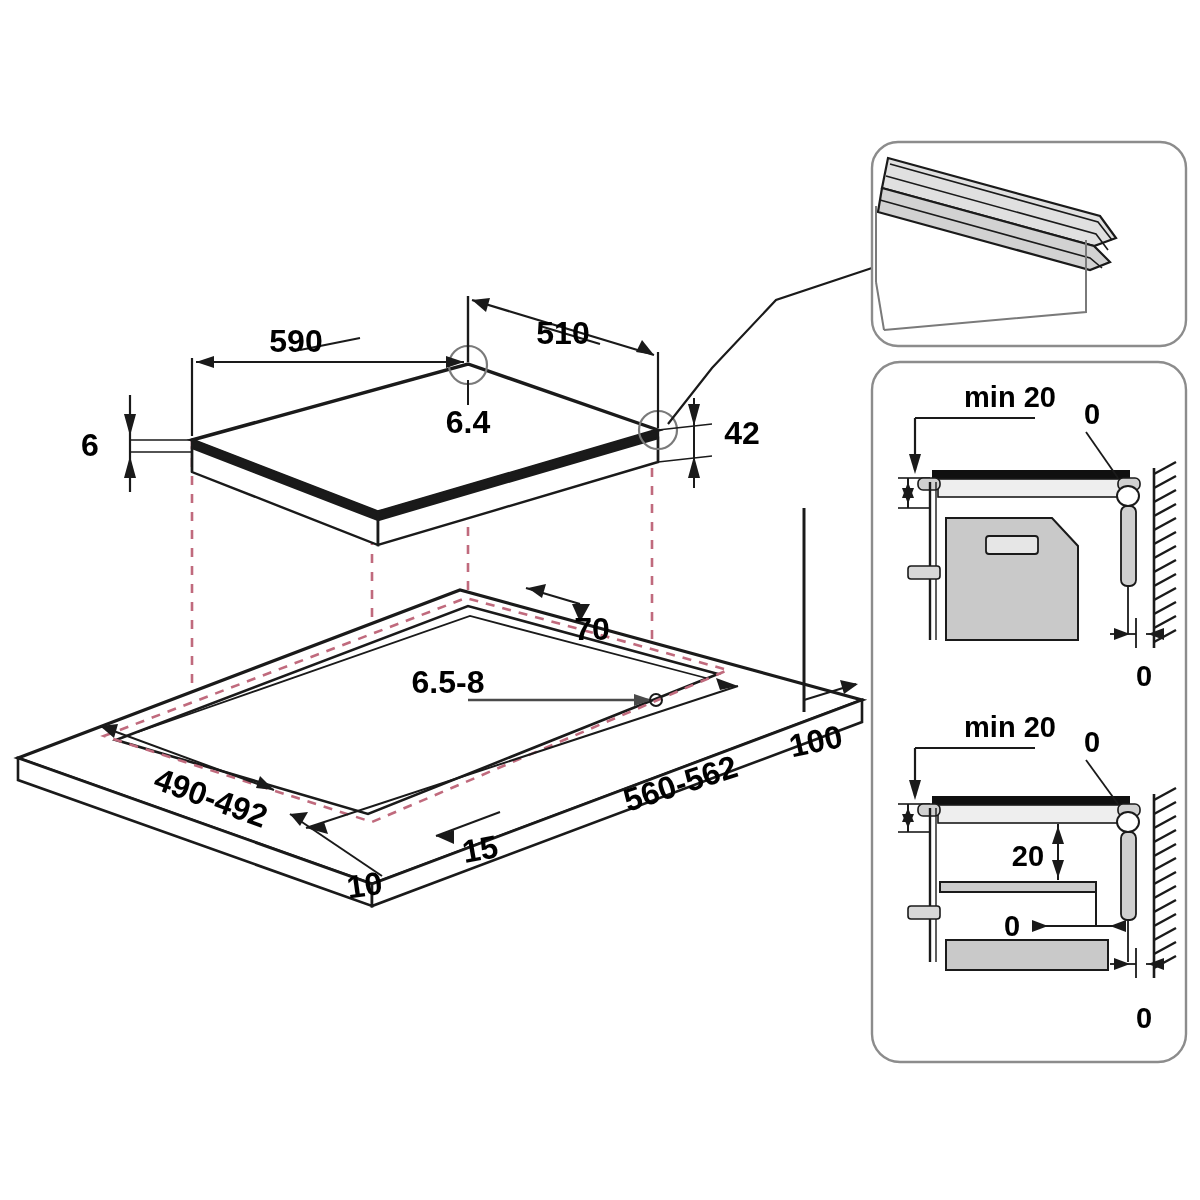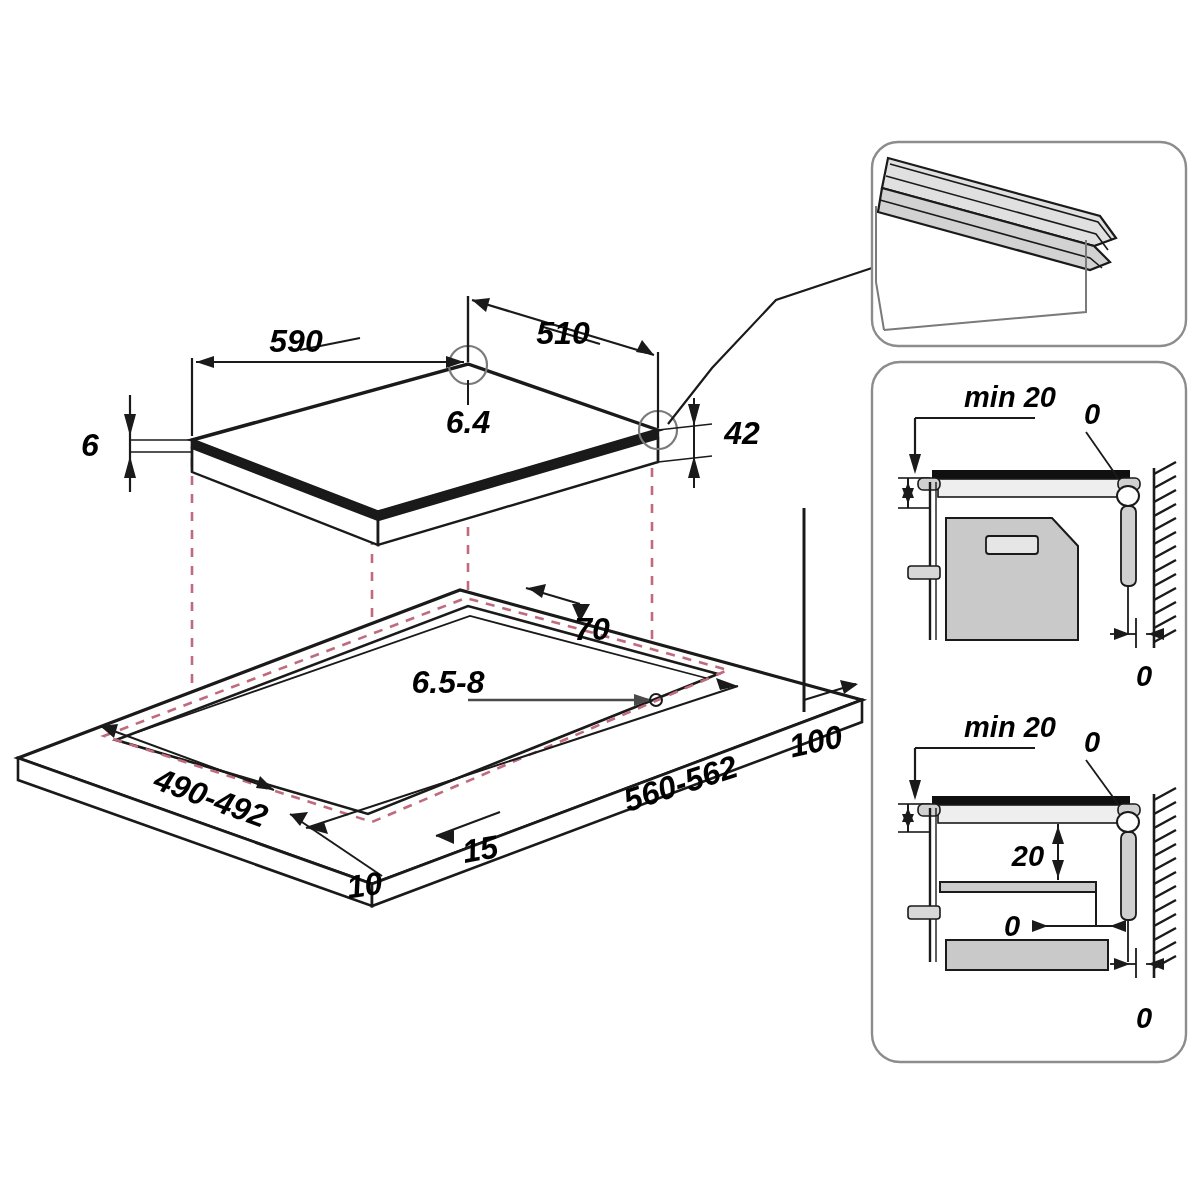--- a/index.html
+++ b/index.html
@@ -2,21 +2,21 @@
 <html><head>
 <meta charset="utf-8">
 <title>Cooktop Installation Diagram</title>
 <style>
   html,body{margin:0;padding:0;background:#ffffff;}
   body{
     width:1200px;height:1200px;overflow:hidden;
     font-family:"Liberation Sans", sans-serif;
     position:relative;
   }
-  #stage{position:absolute;left:0;top:0;width:1200px;height:880px;font-style:italic;}
+  #stage{position:absolute;left:0;top:0;width:1200px;height:880px;}
   svg{display:block;}
   .dimtext{
     font-family:"Liberation Sans", sans-serif;
     font-weight:bold;
     fill:#000000;
     font-size:30px;
   }
   .dimtext.big{font-size:32px;}
   .panel-label{
     font-family:"Liberation Sans", sans-serif;

